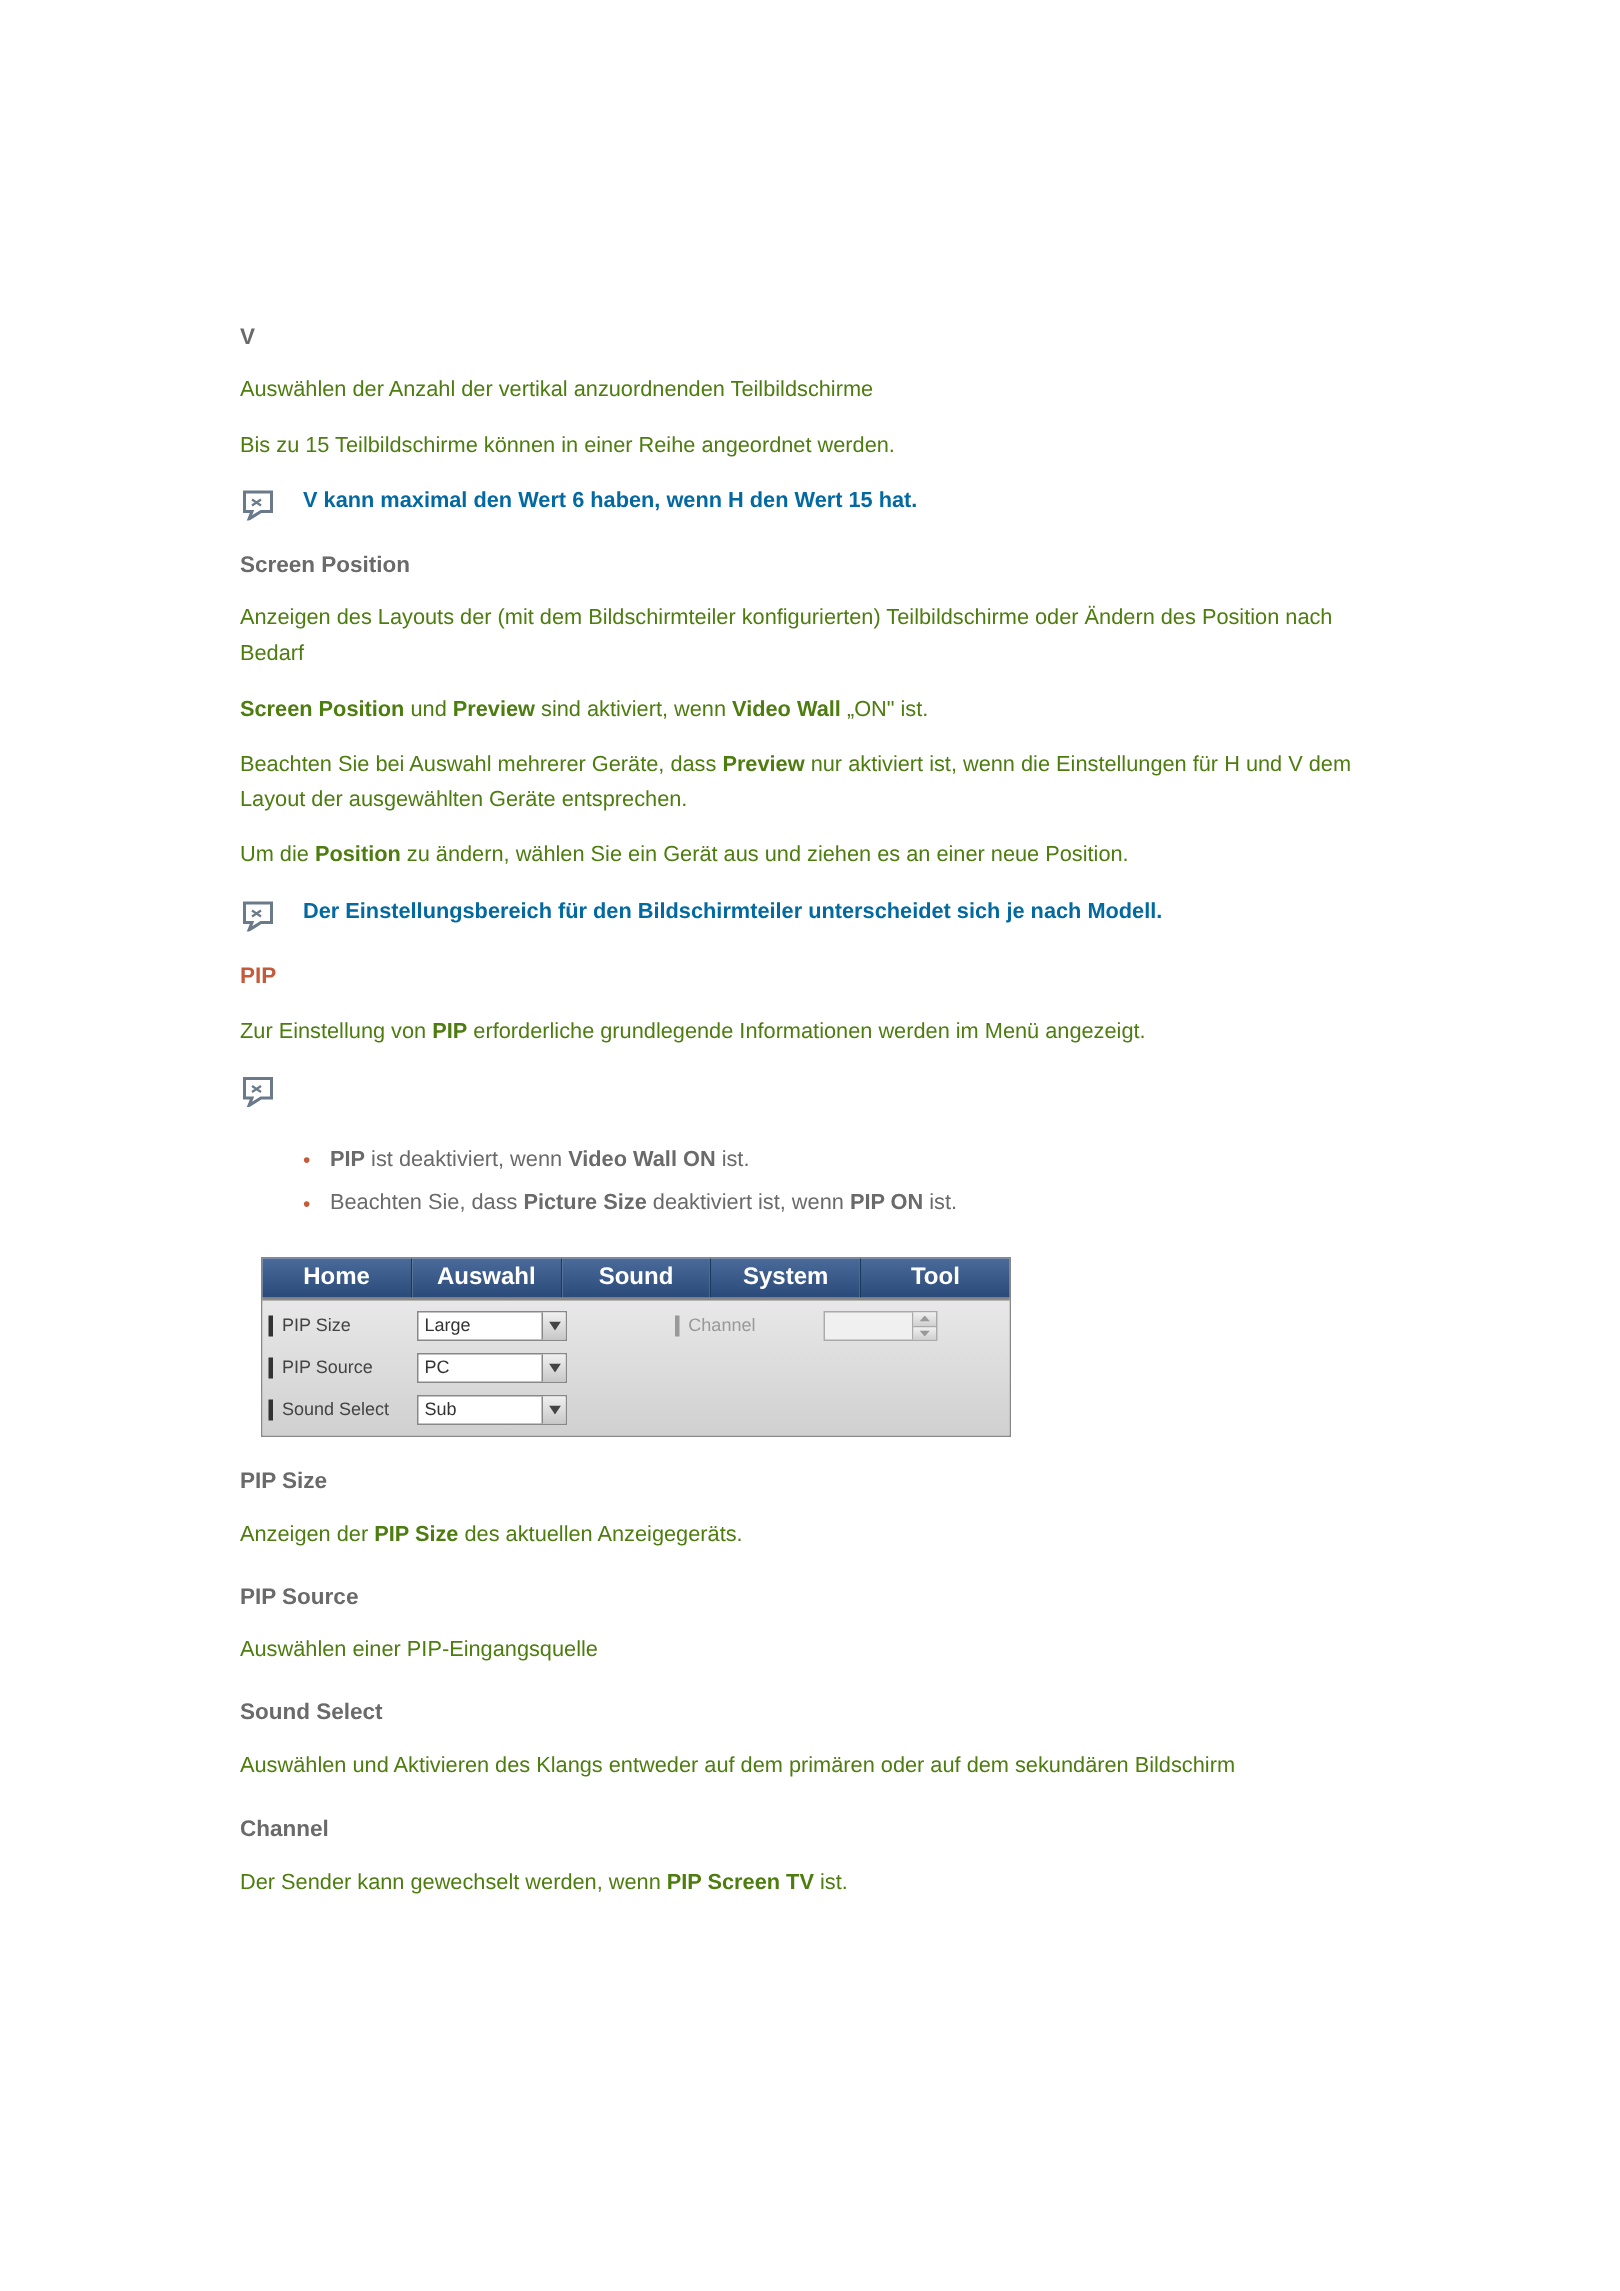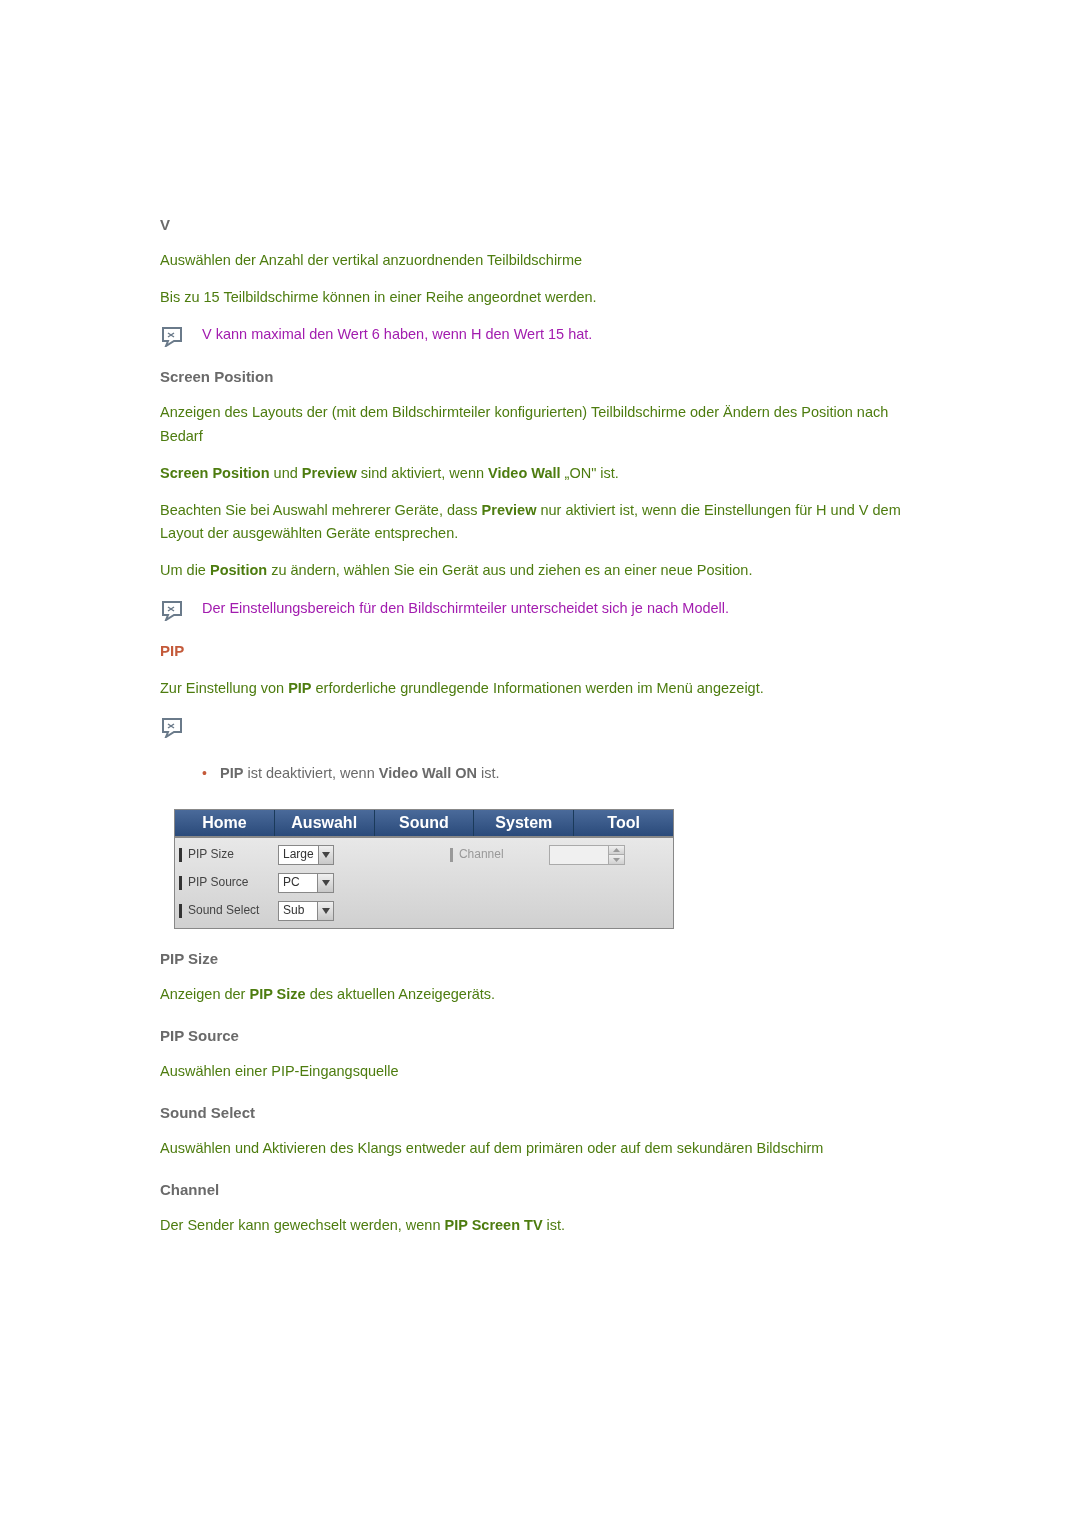--- a/index.html
+++ b/index.html
@@ -38,21 +38,22 @@
       height: 22px;
       margin-right: 18px;
       margin-top: 2px;
     }
     .note-icon svg {
       width: 24px;
       height: 22px;
     }
     .note-text {
       flex: 1;
-      color: #a21caf;
+      color: #0369a1;
+      font-weight: bold;
     }
     .bold {
       font-weight: bold;
     }
     .section-title {
       color: #c45a3a;
       font-weight: bold;
       font-size: 15px;
       margin-top: 18px;
       margin-bottom: 14px;
@@ -136,21 +137,21 @@
     }
     .field-label.disabled {
       color: #999;
     }
     .dropdown {
       display: flex;
       align-items: center;
       background: #fff;
       border: 1px solid #888;
       height: 20px;
-      width: 56px;
+      width: 100px;
       font-size: 12px;
     }
     .dropdown-val {
       flex: 1;
       padding: 0 4px;
       color: #333;
     }
     .dropdown-arrow {
       width: 16px;
       height: 100%;
@@ -251,20 +252,23 @@
 <div class="note-list-wrap">
   <span class="note-icon">
     <svg viewBox="0 0 24 22">
         <path d="M3 3 L21 3 L21 16 L14 16 L6 21 L8 16 L3 16 Z" fill="none" stroke="#6a7a8a" stroke-width="2"></path>
         <path d="M8 8 L14 12 M14 8 L8 12" stroke="#6a7a8a" stroke-width="1.5"></path>
       </svg>
   </span>
   <ul class="bullet-list">
     <li>
       <span class="bold">PIP</span><span> ist deaktiviert, wenn </span><span class="bold">Video Wall ON</span><span> ist.</span>
+    </li>
+    <li>
+      <span>Beachten Sie, dass </span><span class="bold">Picture Size</span><span> deaktiviert ist, wenn </span><span class="bold">PIP ON</span><span> ist.</span>
     </li>
   </ul>
 </div>
 
 <div class="ui-panel">
   <div class="tab-row">
     <div class="tab">Home</div>
     <div class="tab">Auswahl</div>
     <div class="tab">Sound</div>
     <div class="tab">System</div>

